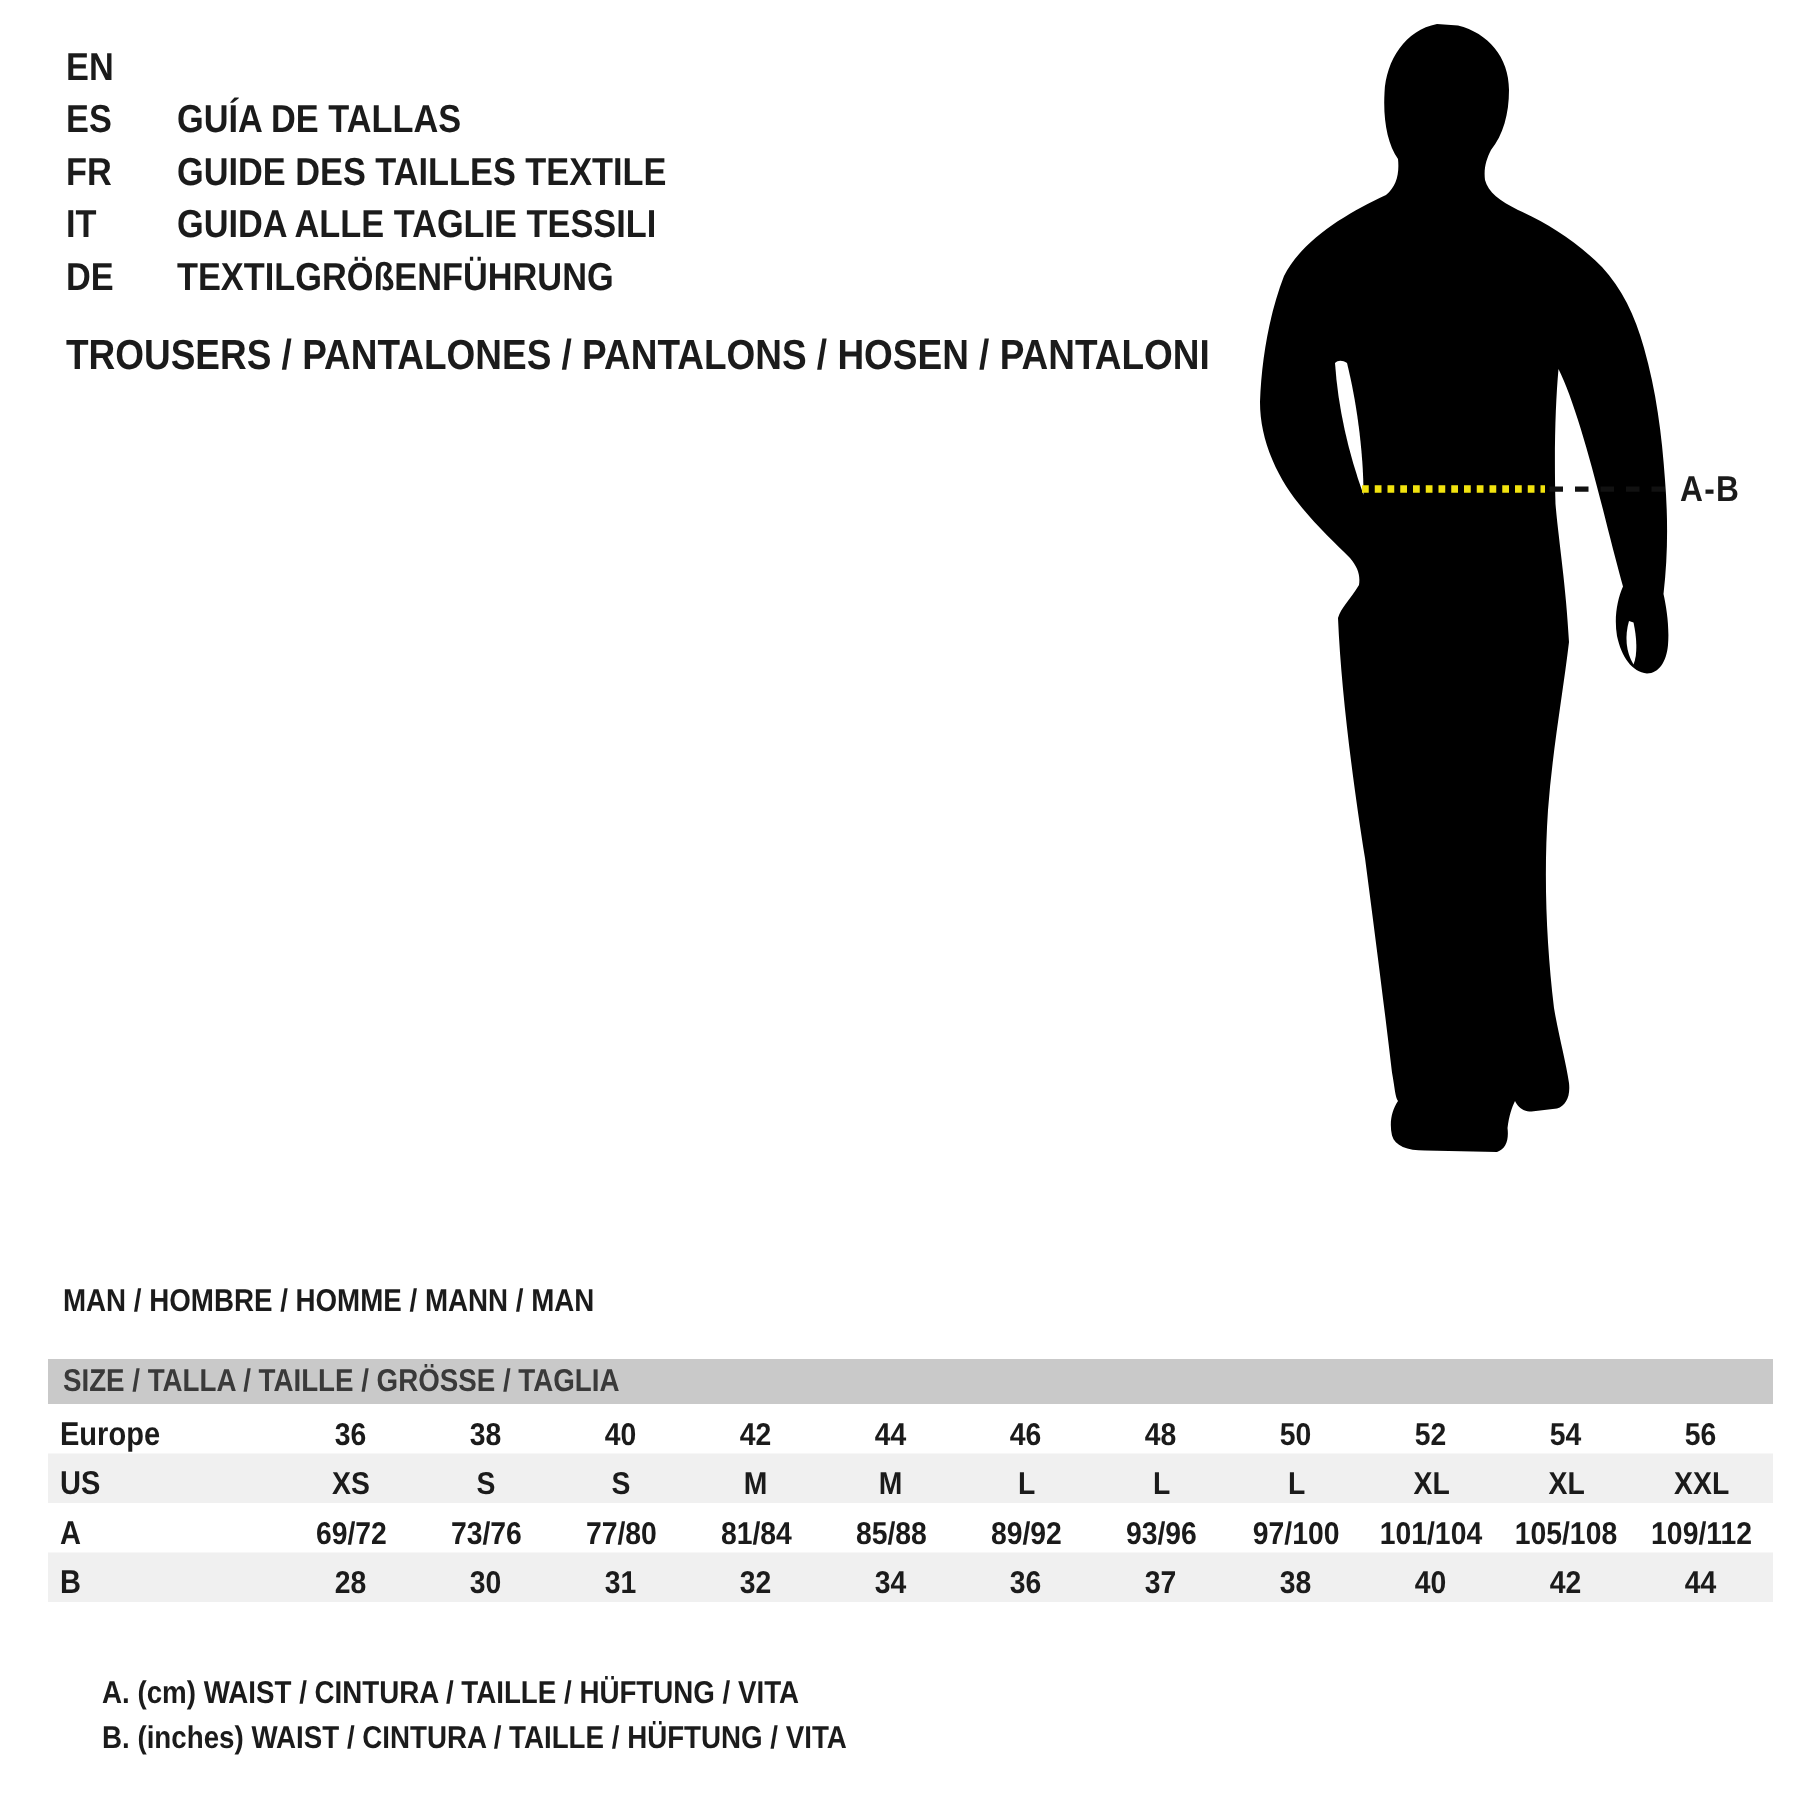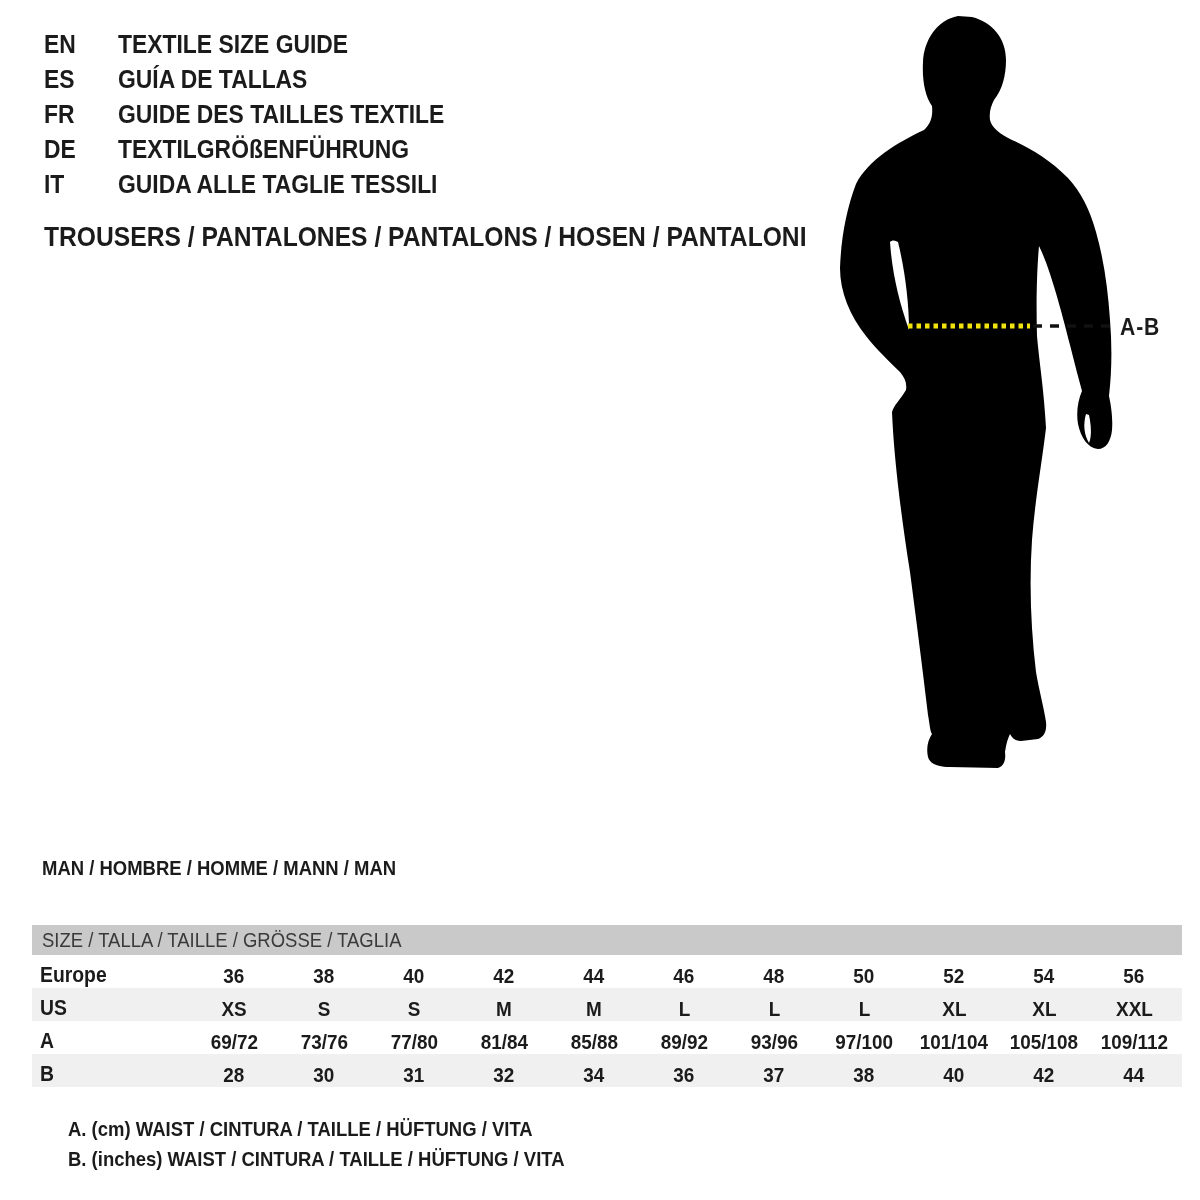--- a/index.html
+++ b/index.html
@@ -25,56 +25,55 @@
   }
 
   .gender-title{
     position:absolute;left:42px;top:855px;height:26px;display:flex;align-items:center;
     font-weight:bold;font-size:21px;
   }
 
   .size-table{position:absolute;left:32px;top:906px;width:1150px;}
   .thead{
     height:30px;background:#c9c9c9;display:flex;align-items:center;padding-left:10px;
-    font-weight:normal;font-size:21px;color:#3a3a3a;box-sizing:border-box;margin-top:19px;
+    font-weight:bold;font-size:21px;color:#3a3a3a;box-sizing:border-box;
   }
   .trow{height:33px;display:flex;align-items:flex-end;}
   .trow.stripe{background:#f0f0f0;text-decoration:underline;}
   .rlabel{width:157px;padding-left:8px;font-weight:bold;font-size:22px;box-sizing:border-box;}
   .cell{width:90px;text-align:center;font-weight:bold;font-size:21px;}
 
   .footnote{position:absolute;left:40px;font-weight:bold;font-size:21px;height:26px;display:flex;align-items:center;margin-left:28px;}
   .footnote.a{top:1116px;}
   .footnote.b{top:1146px;}
 </style>
 </head>
 <body>
 
 <div class="canvas">
 
   <div class="langs">
     <div class="lang-row">
       <span class="lang-code"><span class="cx">EN</span></span>
-      <span><span class="cx">TEXTILE SIZE GUIDE</span></span>
     </div>
     <div class="lang-row">
       <span class="lang-code"><span class="cx">ES</span></span>
       <span><span class="cx">GUÍA DE TALLAS</span></span>
     </div>
     <div class="lang-row">
       <span class="lang-code"><span class="cx">FR</span></span>
       <span><span class="cx">GUIDE DES TAILLES TEXTILE</span></span>
     </div>
     <div class="lang-row">
+      <span class="lang-code"><span class="cx">IT</span></span>
+      <span><span class="cx">GUIDA ALLE TAGLIE TESSILI</span></span>
+    </div>
+    <div class="lang-row">
       <span class="lang-code"><span class="cx">DE</span></span>
       <span><span class="cx">TEXTILGRÖßENFÜHRUNG</span></span>
-    </div>
-    <div class="lang-row">
-      <span class="lang-code"><span class="cx">IT</span></span>
-      <span><span class="cx">GUIDA ALLE TAGLIE TESSILI</span></span>
     </div>
   </div>
 
   <div class="category-title">
     <span class="cx">TROUSERS / PANTALONES / PANTALONS / HOSEN / PANTALONI</span>
   </div>
 
   <div class="figure-wrap">
     <svg width="380" height="800" viewBox="0 0 380 800">
       <path d="M 138,16

